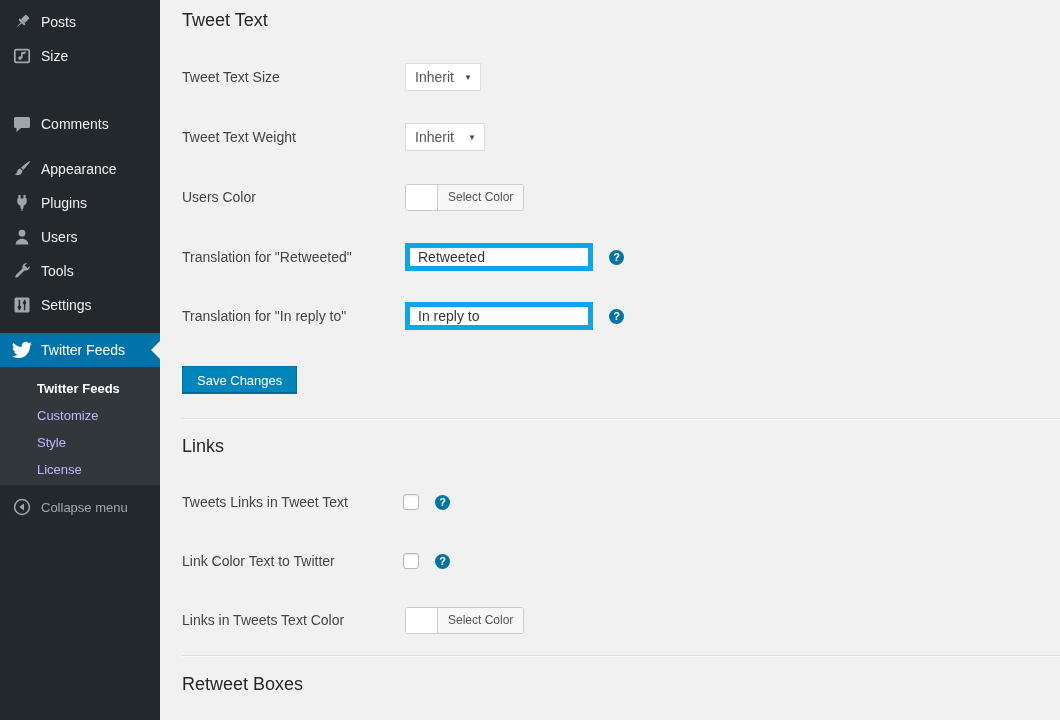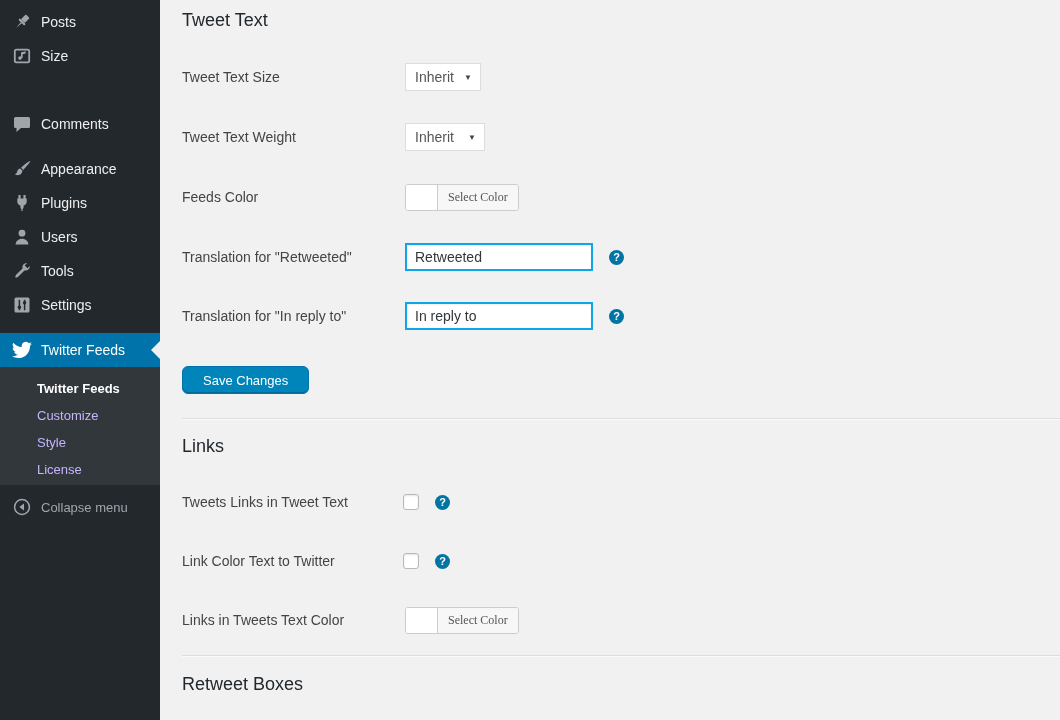--- a/index.html
+++ b/index.html
@@ -85,33 +85,33 @@
     background: #fff; border: 1px solid #ddd;
     font-size: 14px; color: #555;
     cursor: pointer;
   }
   .select .caret { font-size: 8px; color: #444; margin-left: 10px; }
 
   .color-picker {
     display: inline-flex; align-items: stretch;
     height: 27px;
     border: 1px solid #ccc; border-radius: 3px;
-    background: #fff; overflow: hidden; cursor: pointer; font-family: Liberation Serif, serif;
+    background: #fff; overflow: hidden; cursor: pointer;
   }
   .color-swatch { width: 32px; background: #fff; border-right: 1px solid #ccc; }
   .color-btn-text {
     display: flex; align-items: center;
     padding: 0 10px;
     font-size: 12px; color: #555;
     background: #f7f7f7;
   }
 
   .text-input {
     width: 188px; height: 28px;
-    border: 2px solid #0ea5e9; background: #fff;
+    border: 5px solid #0ea5e9; background: #fff;
     padding: 0 8px;
     font-family: "Liberation Sans", sans-serif;
     font-size: 14px; color: #32373c;
     box-shadow: inset 0 1px 2px rgba(0,0,0,.07);
   }
 
   .checkbox {
     -webkit-appearance: none; appearance: none;
     width: 16px; height: 16px;
     border: 1px solid #b4b9be; border-radius: 3px;
@@ -124,23 +124,23 @@
     background: #0074a2; color: #fff;
     font-size: 11px; font-weight: bold;
     display: inline-flex; align-items: center; justify-content: center;
     cursor: pointer;
   }
   .help-icon::after { content: "?"; }
   .ml16 { margin-left: 16px; }
 
   .save-btn {
     position: absolute; left: 22px; top: 366px;
-    height: 28px; padding: 0 20px;
+    height: 28px; padding: 0 14px;
     background: #0085ba; color: #fff;
-    border: 1px solid #0073aa; border-radius: 6px;
+    border: 1px solid #0073aa; border-radius: 0;
     box-shadow: inset 0 -1px 0 #006799;
     font-family: "Liberation Sans", sans-serif;
     font-size: 13px; cursor: pointer;
   }
   .divider {
     position: absolute; left: 22px; right: 0; height: 2px;
     border-top: 1px solid #ddd; border-bottom: 1px solid #fafafa;
   }
 </style>
 </head>
@@ -282,21 +282,21 @@
     <span class="field-label">Tweet Text Weight</span>
     <span class="controls">
       <span class="select">
         <span>Inherit</span>
         <span class="caret" style="margin-left:14px">▼</span>
       </span>
     </span>
   </div>
 
   <div class="row" style="top:183px">
-    <span class="field-label">Feeds Color</span>
+    <span class="field-label">Users Color</span>
     <span class="controls">
       <span class="color-picker">
         <span class="color-swatch"></span>
         <span class="color-btn-text">Select Color</span>
       </span>
     </span>
   </div>
 
   <div class="row" style="top:243px">
     <span class="field-label">Translation for "Retweeted"</span>

